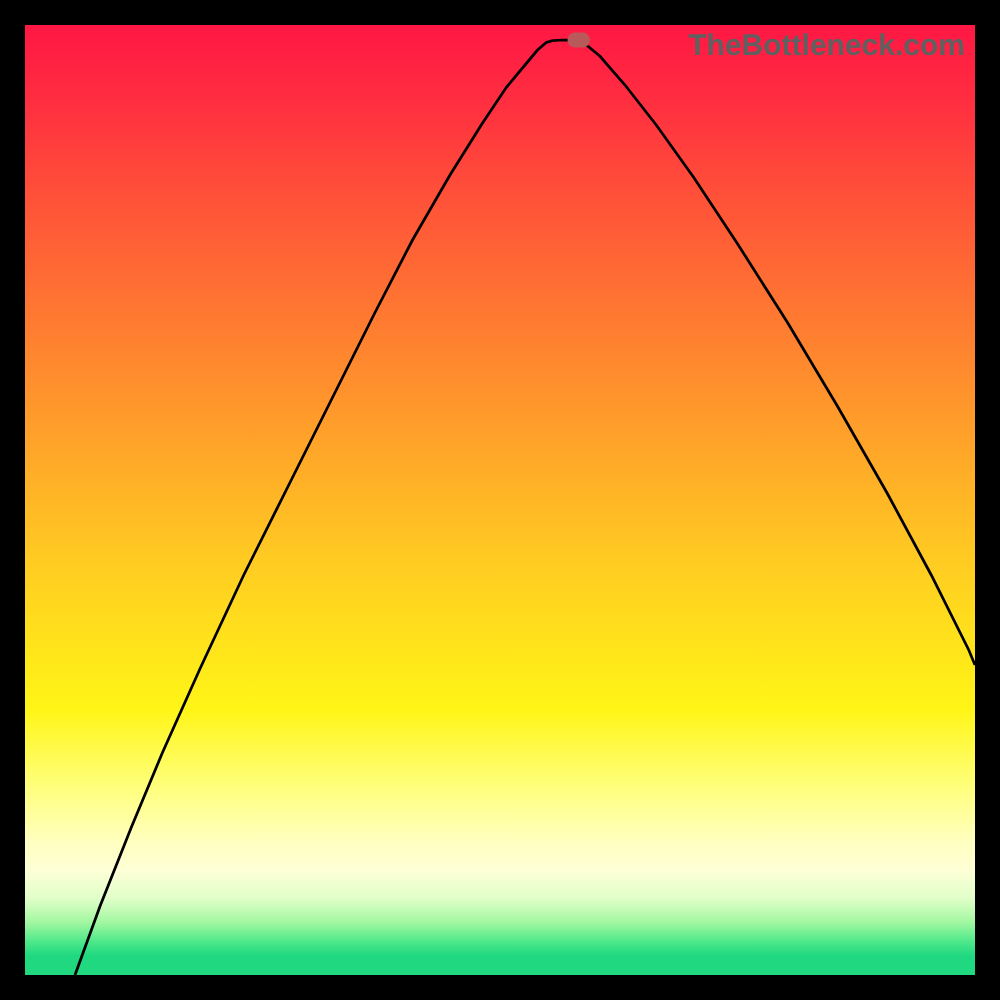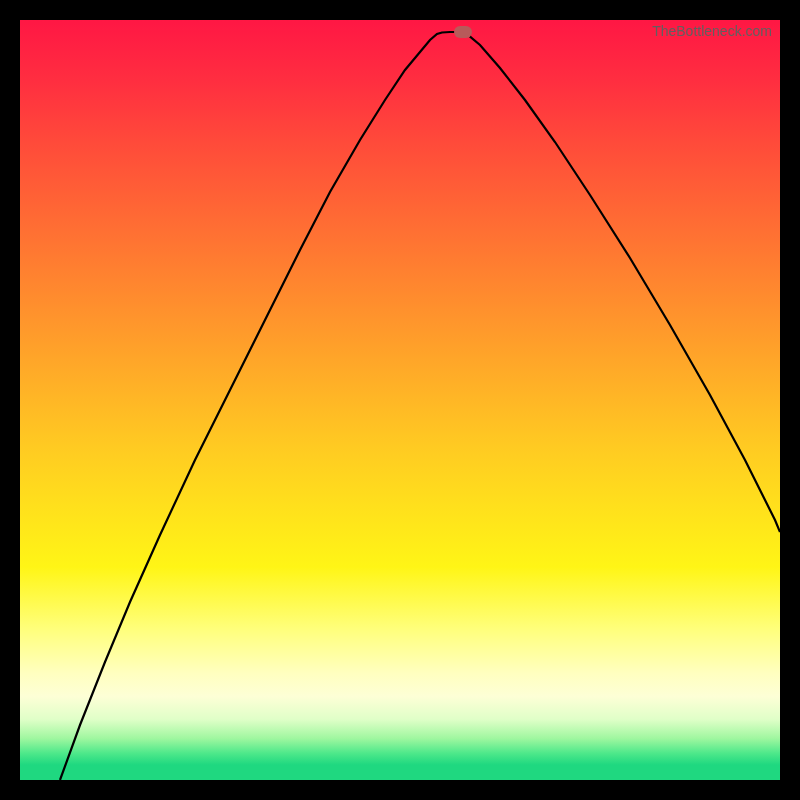--- a/index.html
+++ b/index.html
@@ -29,22 +29,22 @@
     #4de88a 96.5%,
     #1fd880 98%,
     #1fd880 100%);
 }
 .watermark {
   position: absolute;
   top: 3px;
   right: 8px;
   color: #606060;
   font-family: Arial, Helvetica, sans-serif;
-  font-size: 14px;
-  font-weight: 400;
+  font-size: 24px;
+  font-weight: 700;
   letter-spacing: 0px;
 }
 .curve-svg {
   position: absolute;
   left: 0;
   top: 0;
   width: 760px;
   height: 760px;
 }
 .marker {

